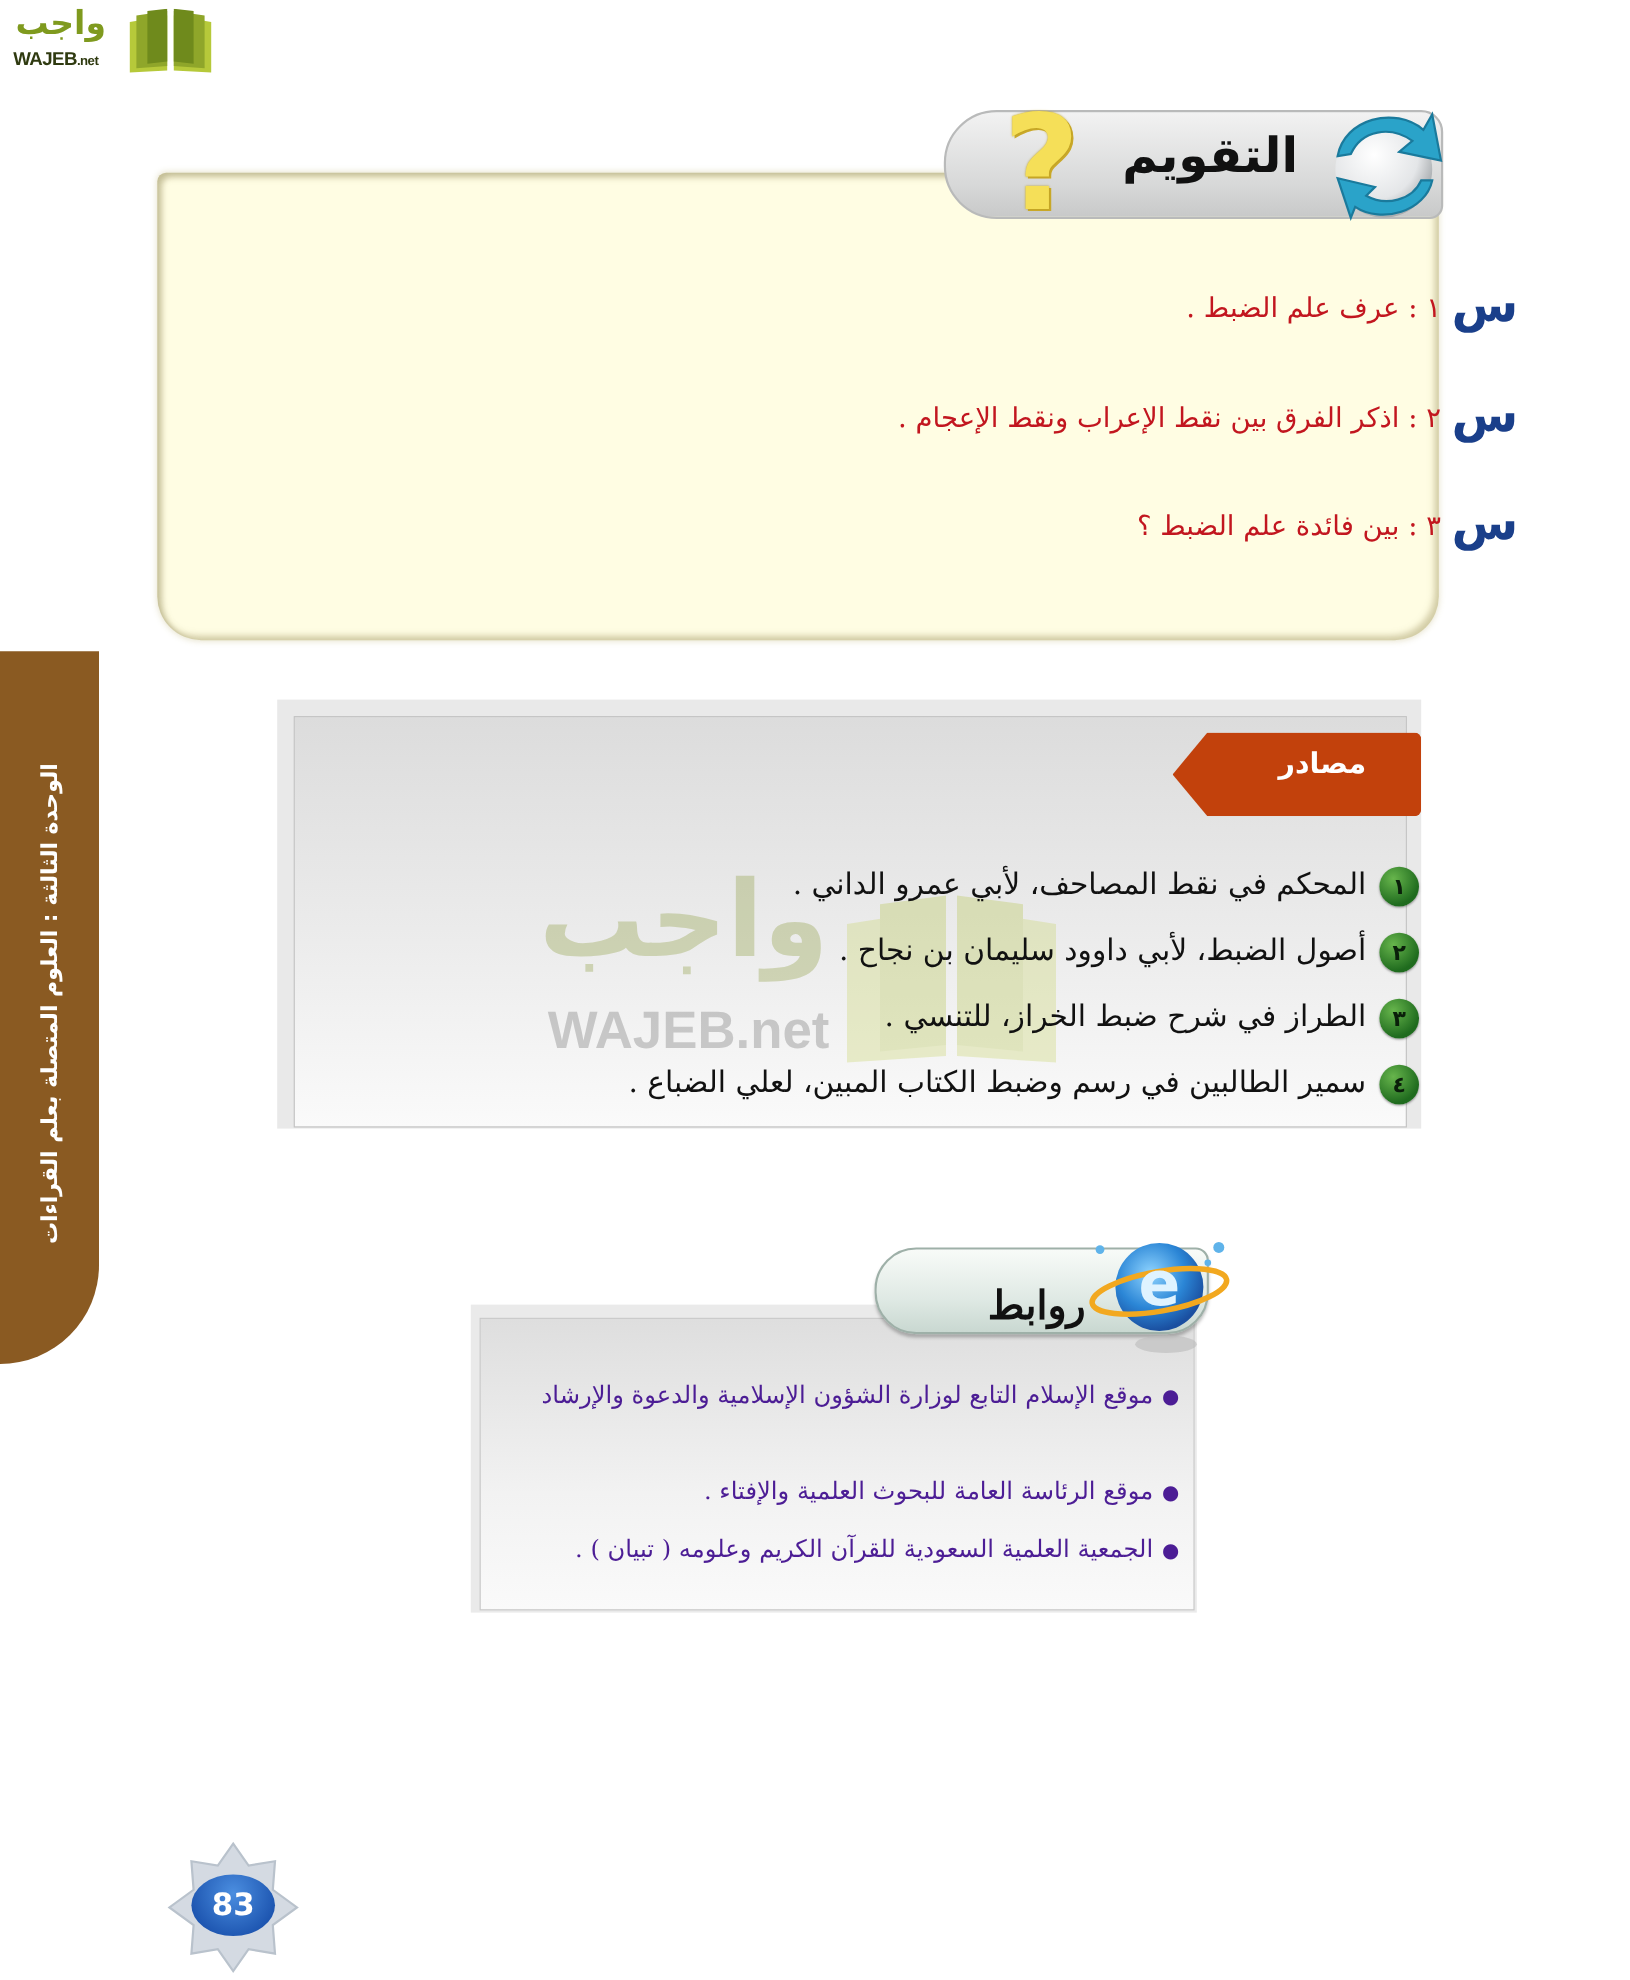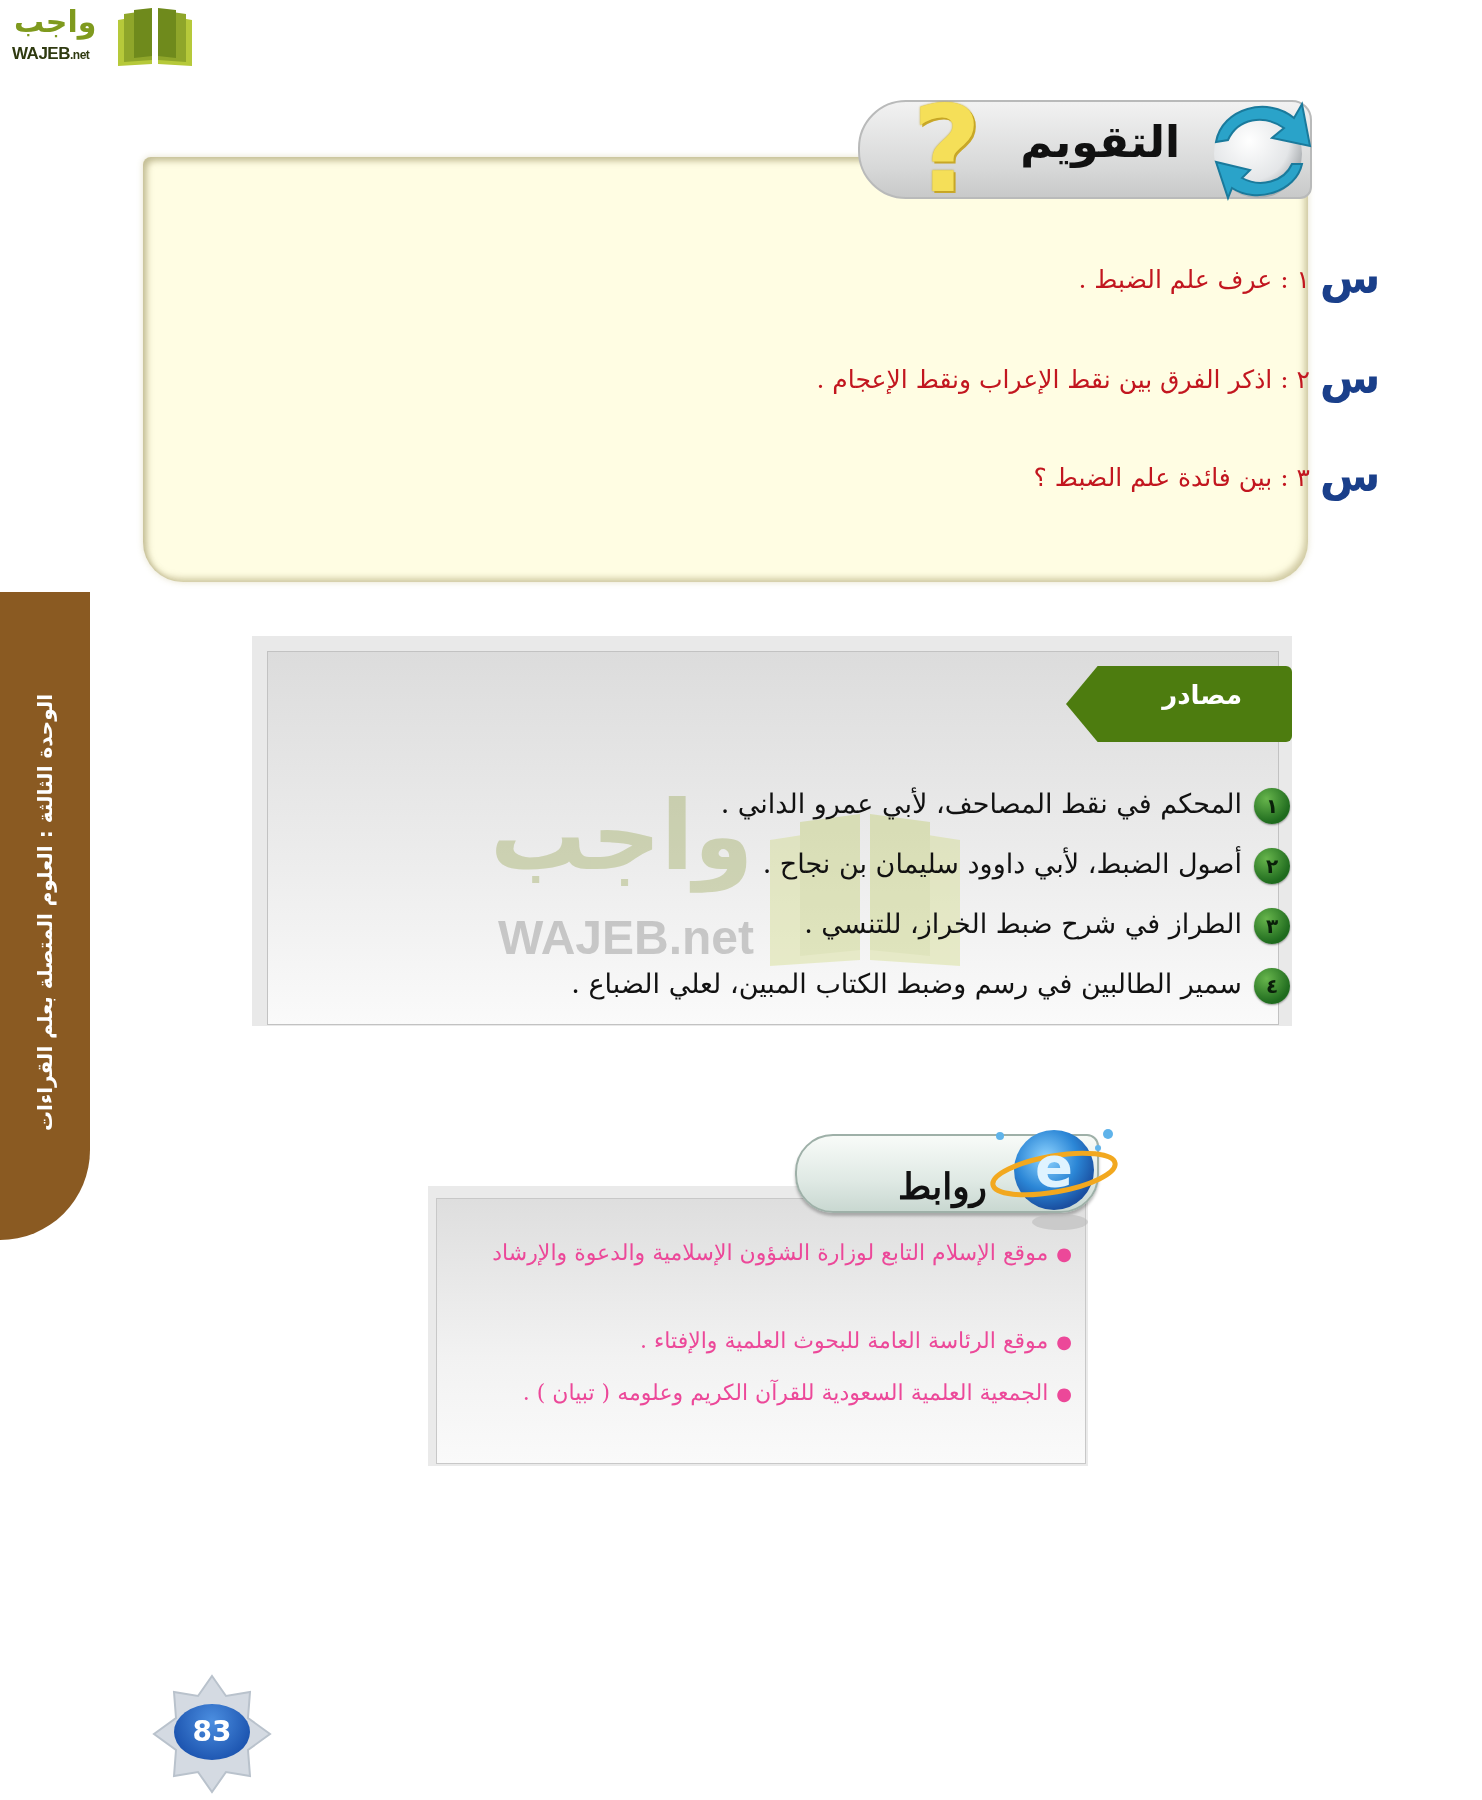--- a/index.html
+++ b/index.html
@@ -73,21 +73,21 @@
     left: 252px; top: 636px; width: 1040px; height: 390px;
     background: #e9e9e9;
   }
   .src-inner {
     left: 267px; top: 651px; width: 1010px; height: 372px;
     background: linear-gradient(#dcdcdc, #ececec 55%, #fafafa);
     border: 1.5px solid #c2c2c2;
   }
   .src-tag {
     left: 1066px; top: 666px; width: 226px; height: 76px;
-    background: #4d7c0f;
+    background: #c2410c;
     clip-path: polygon(14% 0, 100% 0, 100% 100%, 14% 100%, 0 50%);
     border-radius: 6px;
   }
   .src-tag-text {
     position: absolute; right: 50px; top: 14px;
     color: #fff; font-family: "DejaVu Sans", sans-serif; font-weight: bold; font-size: 26px; direction: rtl;
   }
   .src-item { right: 240px; font-size: 27px; color: #111; direction: rtl; white-space: nowrap; }
   .num-badge {
     position: absolute; right: -48px; top: 0px; width: 36px; height: 36px; border-radius: 50%;
@@ -113,21 +113,21 @@
     left: 795px; top: 1134px; width: 300px; height: 75px;
     background: linear-gradient(#f8fbf8, #dfe9e4 60%, #c9d8d1);
     border-radius: 38px 12px 38px 38px;
     border: 2px solid #9eb0a8; box-shadow: 0 3px 3px rgba(0,0,0,.25);
   }
   .links-title {
     position: absolute; right: 110px; top: 30px;
     font-family: Liberation Serif, serif; font-weight: bold; font-size: 36px; color: #111; direction: rtl;
   }
   .ie-globe { left: 990px; top: 1112px; width: 130px; height: 120px; }
-  .link-item { right: 410px; font-size: 22px; color: #ec4899; direction: rtl; white-space: nowrap; line-height: 38px; }
+  .link-item { right: 410px; font-size: 22px; color: #4c1d95; direction: rtl; white-space: nowrap; line-height: 38px; margin-top: 16px; }
   .bullet { font-size: 18px; margin-left: 8px; }
 
   
   .page-badge { left: 152px; top: 1674px; width: 120px; height: 120px; }
   .page-num {
     position: absolute; left: 22px; top: 30px; width: 76px; height: 56px; border-radius: 50%;
     background: radial-gradient(ellipse at 50% 30%, #4b8ee0, #1d55b0 75%);
     color: #fff; font-family: "DejaVu Sans", sans-serif; font-weight: bold; font-size: 28px;
     text-align: center; line-height: 56px;
   }

